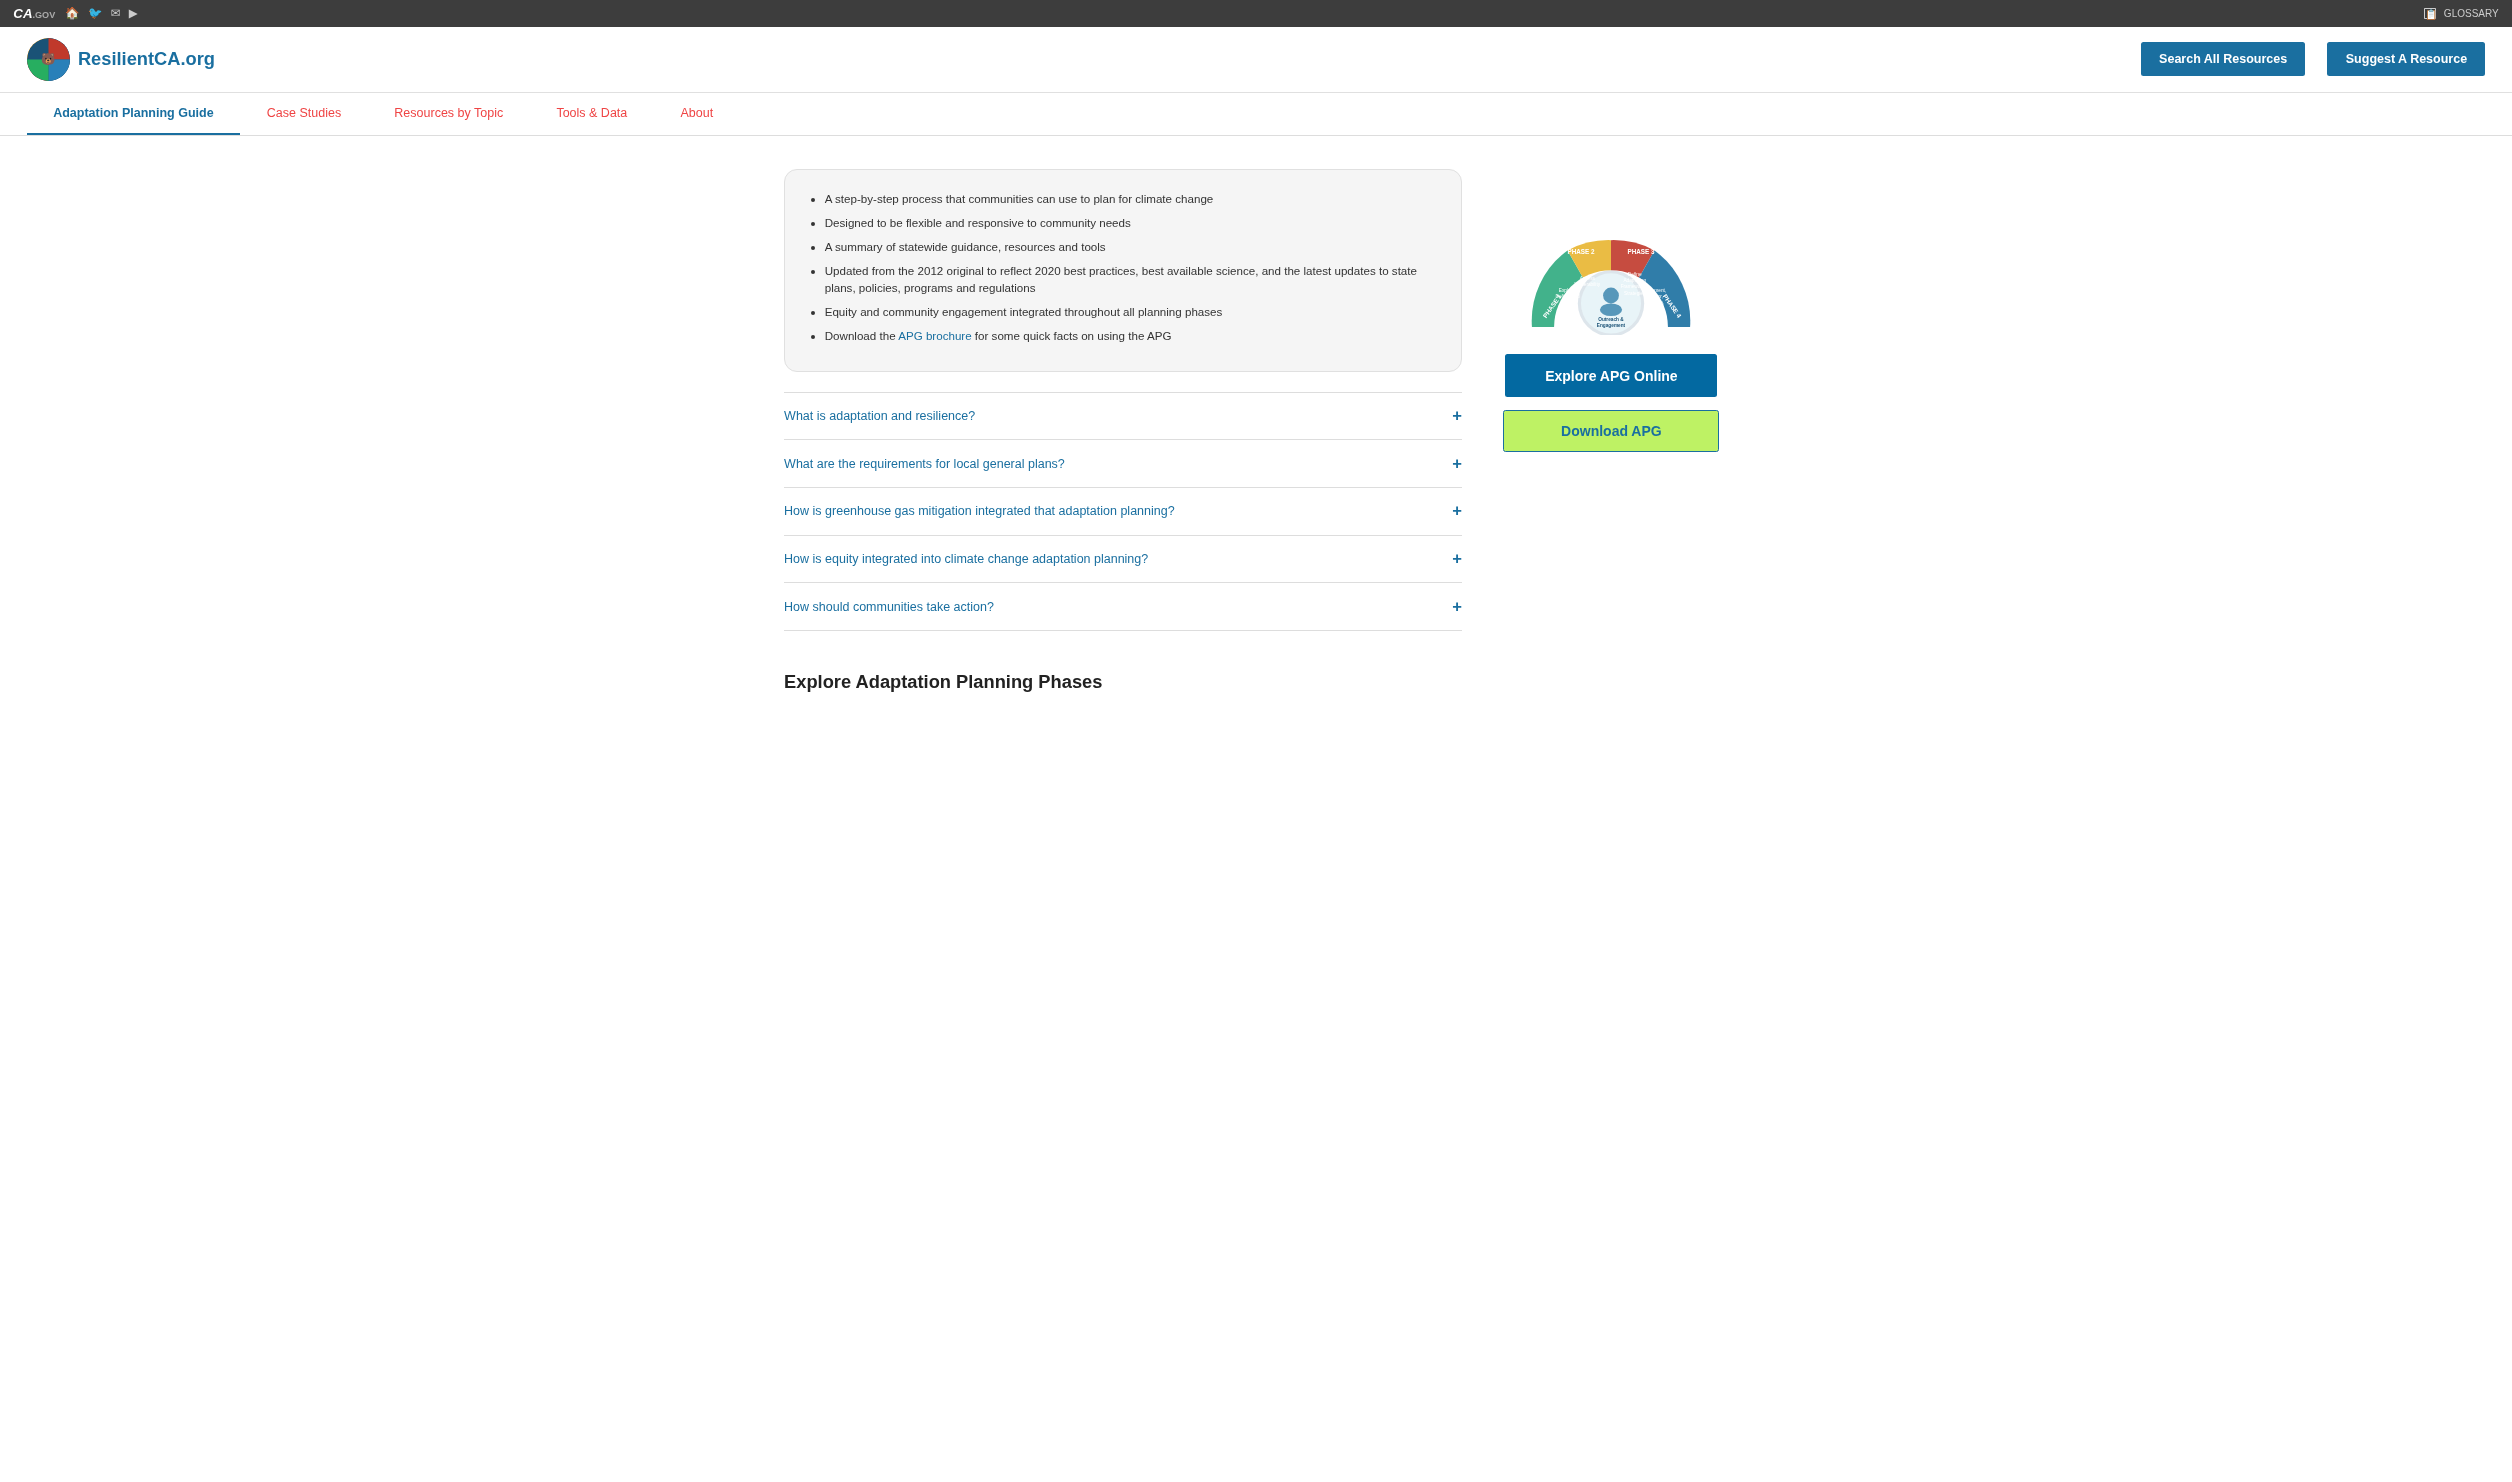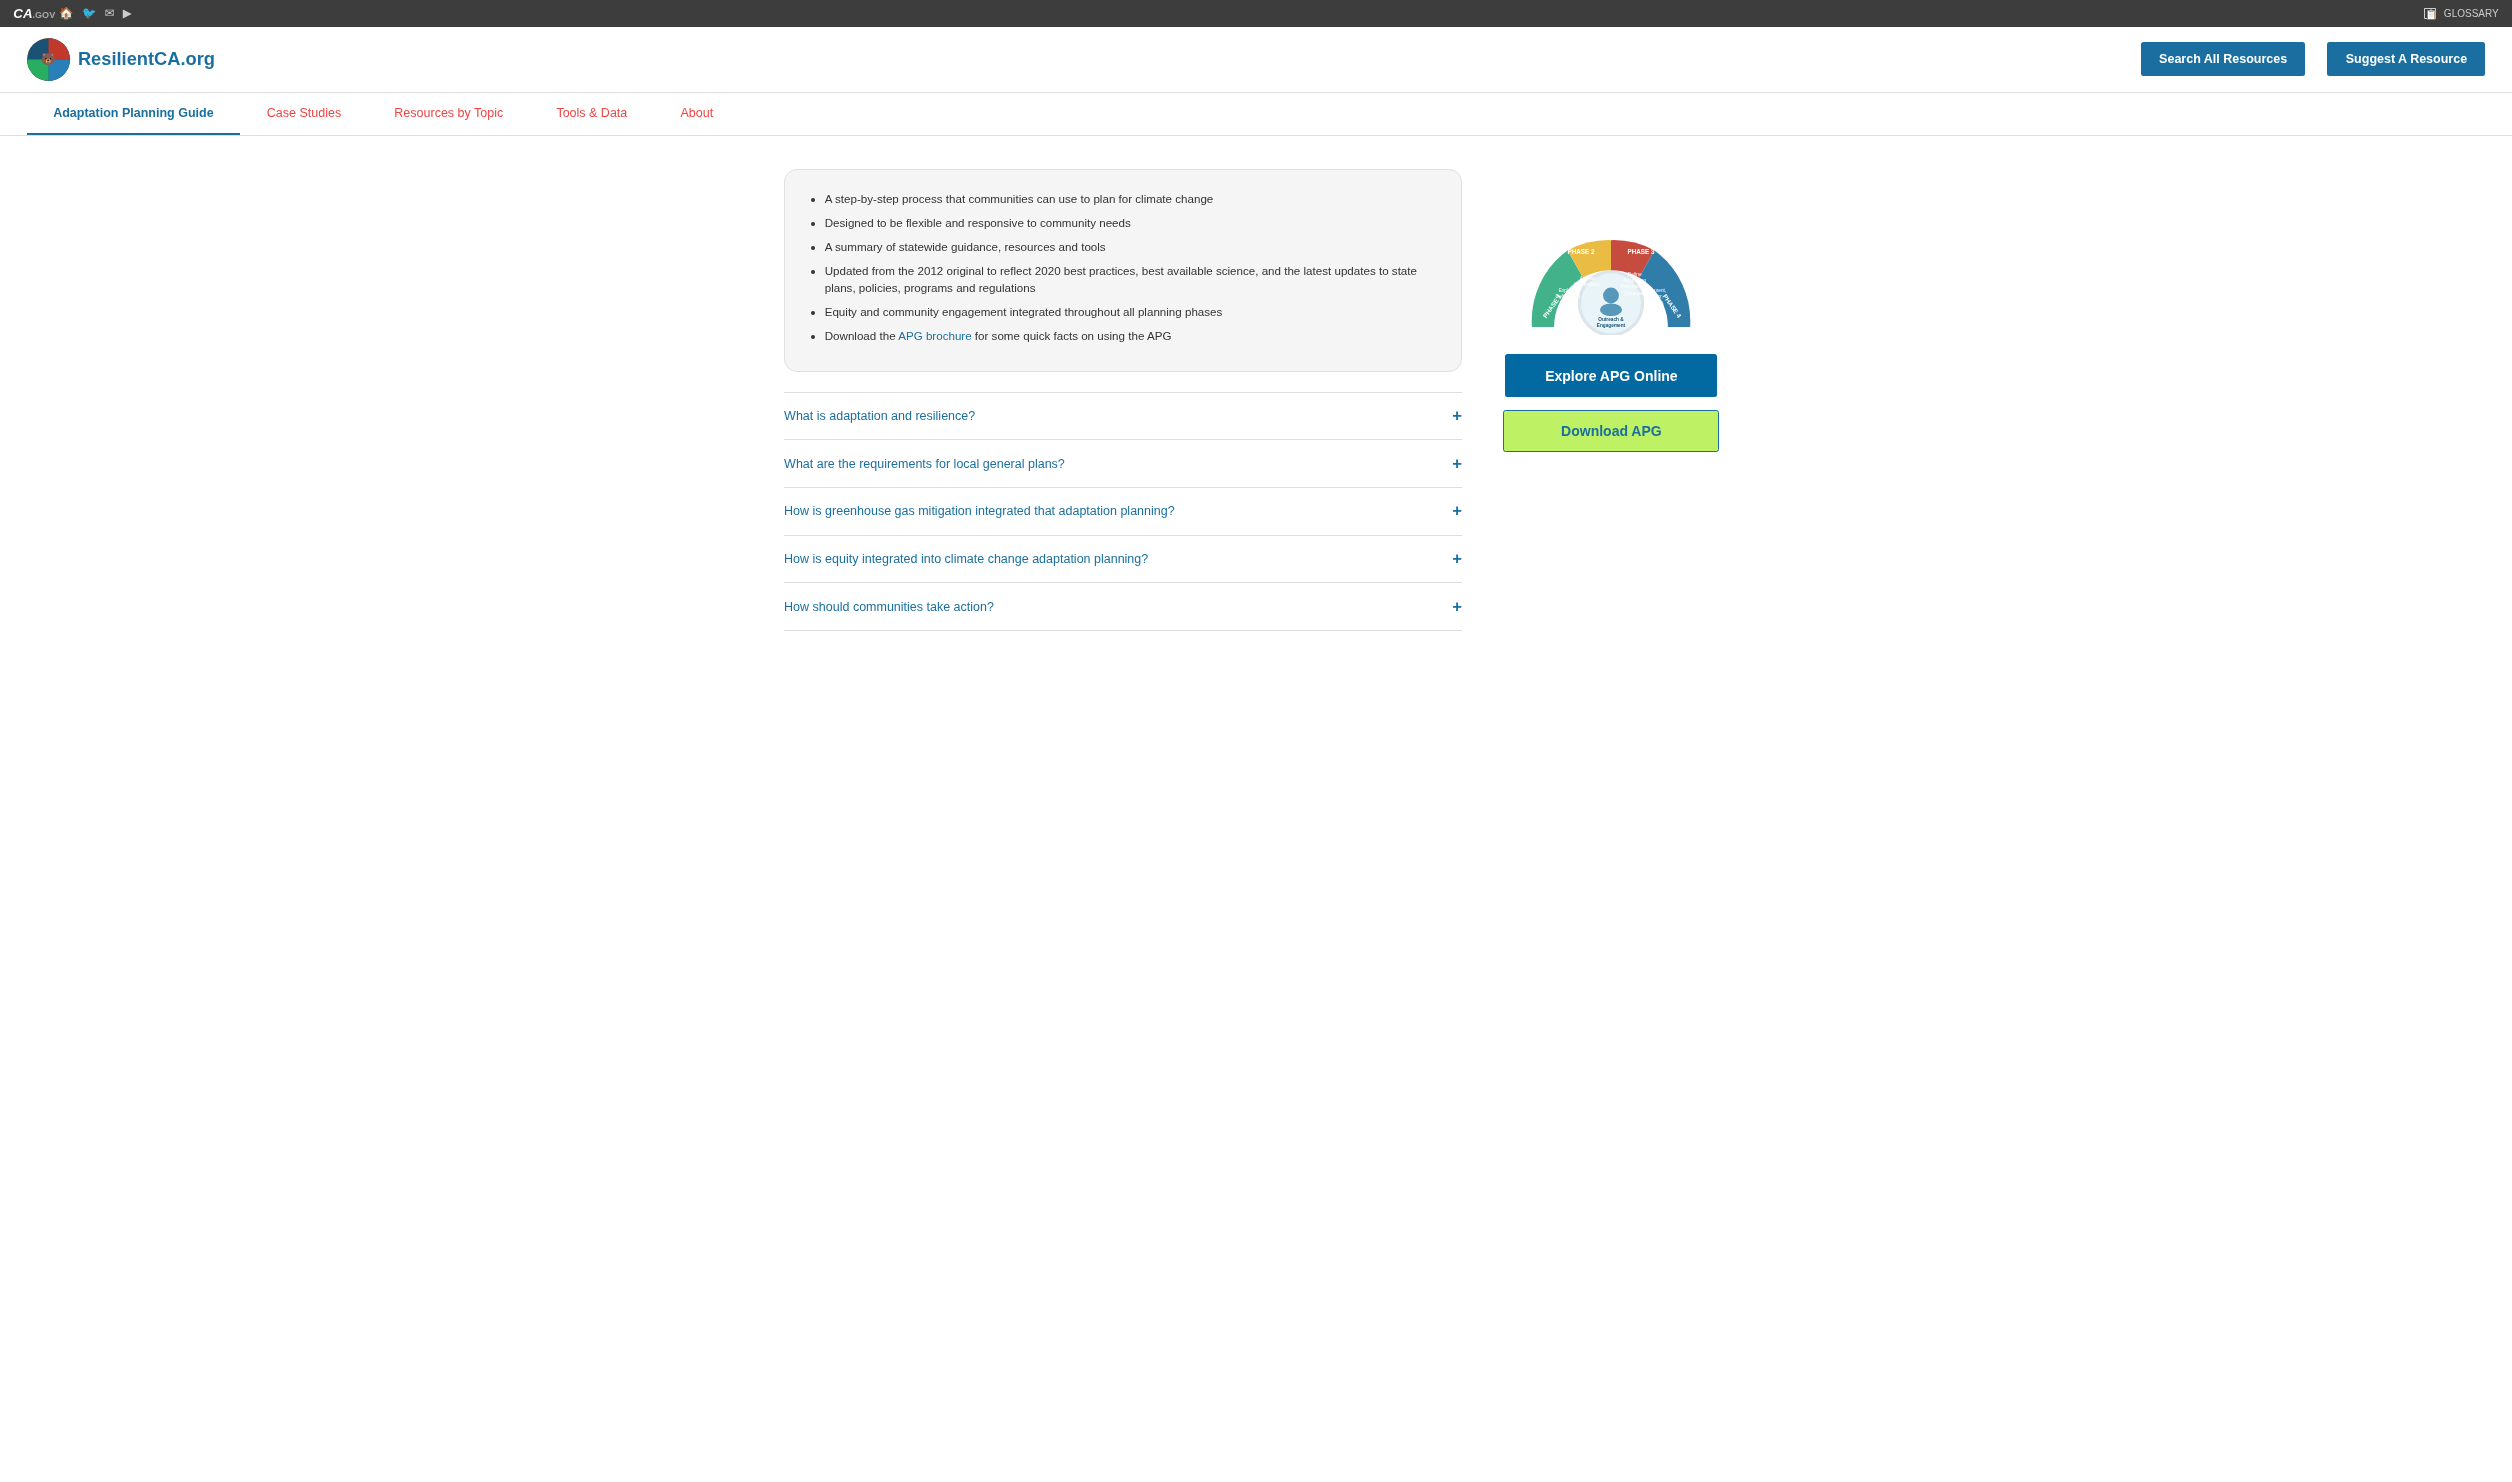--- a/index.html
+++ b/index.html
@@ -7,21 +7,21 @@
 
     
     .gov-bar {
       background: #3d3d3d;
       display: flex;
       align-items: center;
       justify-content: space-between;
       padding: 3.3px 13.3px;
       height: 26.6px;
     }
-    .gov-bar-left { display: flex; align-items: center; gap: 4px; }
+    .gov-bar-left { display: flex; align-items: center; gap: 10px; }
     .gov-logo { color: #fff; font-style: italic; font-size: 13.3px; font-weight: bold; }
     .gov-icons { display: flex; gap: 8.3px; }
     .gov-icon { color: #ccc; font-size: 11.6px; cursor: pointer; }
     .gov-bar-right { color: #ccc; font-size: 10px; display: flex; align-items: center; gap: 5px; cursor: pointer; }
 
     
     .site-header {
       background: #fff;
       display: flex;
       align-items: center;
@@ -305,14 +305,17 @@
           <text x="130" y="192" fill="#1a5276" font-size="6" font-weight="bold" text-anchor="middle">Outreach &amp;</text>
           <text x="130" y="200" fill="#1a5276" font-size="6" font-weight="bold" text-anchor="middle">Engagement</text>
         </svg>
       </div>
 
       <button class="btn-explore-apg">Explore APG Online</button>
       <button class="btn-download-apg">Download APG</button>
     </div>
   </div>
 
+  <div class="bottom-section">
+    <h2>Explore Adaptation Planning Phases</h2>
+  </div>
 </div>
 
 
 </body></html>

